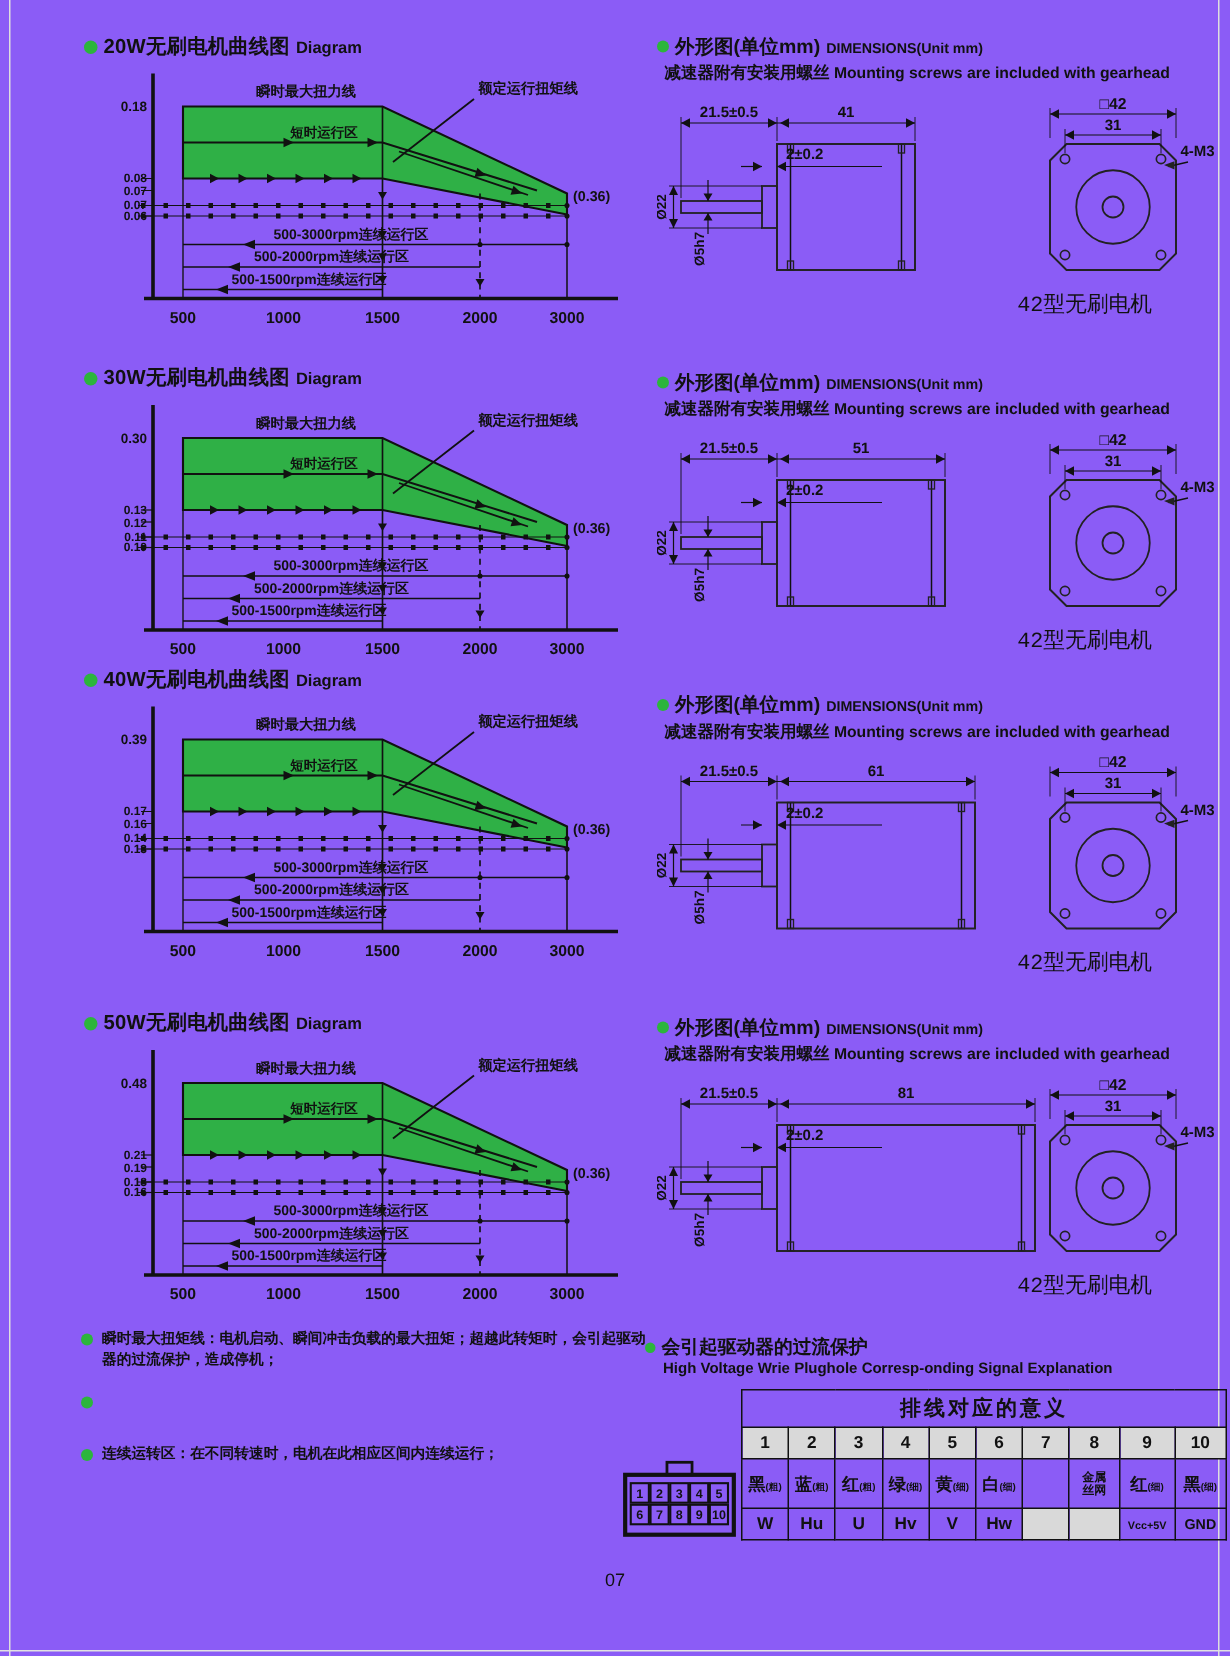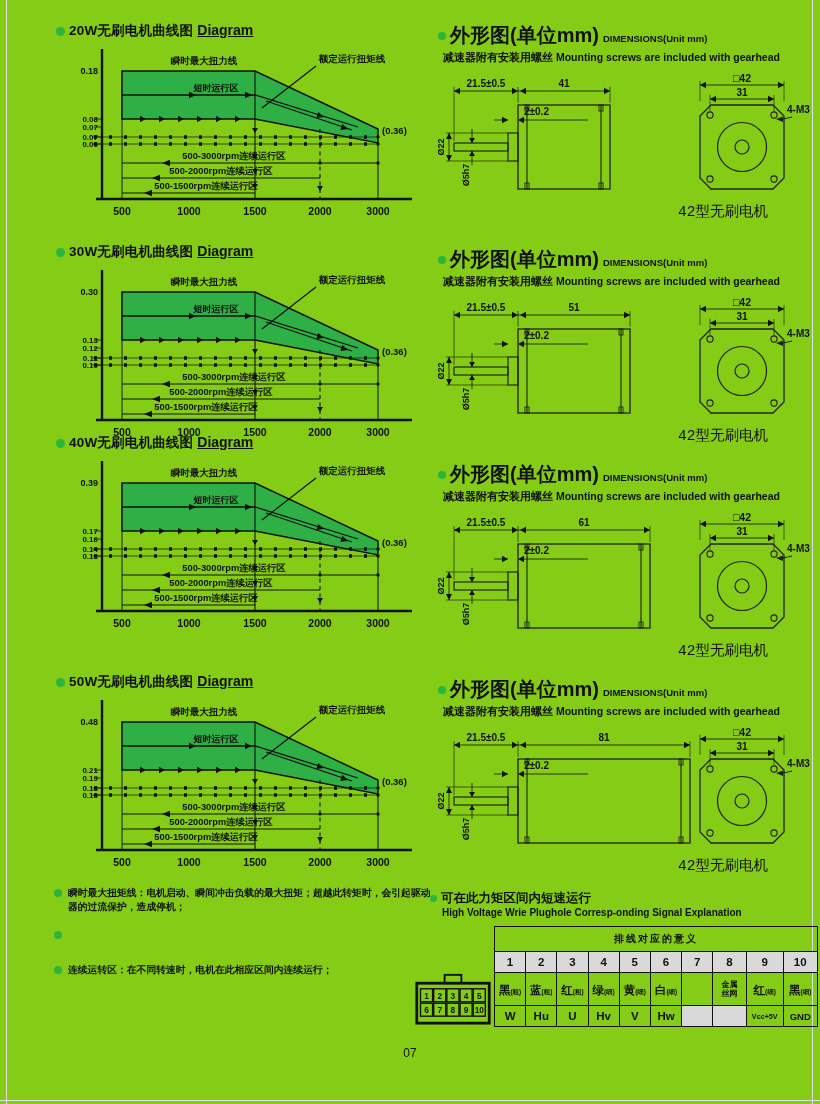--- a/index.html
+++ b/index.html
@@ -1,35 +1,35 @@
 <!DOCTYPE html>
 <html><head>
 <meta charset="utf-8">
 <style>
   html,body{margin:0;padding:0;background:#ffffff;}
   body{width:820px;height:1104px;font-family:"Liberation Sans","DejaVu Sans",sans-serif;color:#111;}
-  .page{position:relative;width:820px;height:1104px;background:#84cc16;overflow:hidden;}
+  .page{position:relative;width:820px;height:1104px;background:#8b5cf6;overflow:hidden;}
   .edge{position:absolute;top:0;bottom:0;width:1px;background:#dedede;}
   .edge.l{left:6px}.edge.r{left:812px}
   .edge-b{position:absolute;left:0;right:0;bottom:3px;height:1px;background:#e2e2e2;}
 
   
   .chart-block{position:absolute;left:56px;width:384px;}
   .chart-title{display:flex;align-items:baseline;gap:4px;margin:0 0 1px 0;}
   .dot{display:inline-block;width:9px;height:9px;border-radius:50%;background:#2cb53c;flex:0 0 auto;align-self:center;}
   .chart-title .cn{font-size:13.5px;font-weight:bold;letter-spacing:0.2px;}
-  .chart-title .en{font-size:14px;font-weight:bold;text-decoration:underline;}
+  .chart-title .en{font-size:11px;font-weight:bold;}
   svg{display:block;}
   .chart-svg text,.dim-svg text,.conn-svg text{font-family:"Liberation Sans","DejaVu Sans",sans-serif;font-weight:bold;fill:#111;}
 
   
   .dim-block{position:absolute;left:438px;width:380px;}
   .dim-title{display:flex;align-items:baseline;gap:4px;margin:0;}
   .dim-title .dot{width:8px;height:8px;}
-  .dim-title .cn{font-size:20px;font-weight:bold;}
+  .dim-title .cn{font-size:13px;font-weight:bold;}
   .dim-title .en{font-size:9.5px;font-weight:bold;}
   .dim-sub{margin:1px 0 0 5px;font-size:10.5px;}
   .dim-sub .cn{font-weight:bold;font-size:11px;}
   .dim-sub .en{font-weight:600;font-size:10.5px;}
   .dim-svg{margin-top:6px;}
   .dim-caption{width:330px;text-align:right;font-family:Liberation Mono, monospace;font-size:14.5px;margin-top:3px;}
 
   
   .notes{position:absolute;left:54px;top:886px;width:384px;}
   .note{display:flex;gap:6px;margin-bottom:9px;}
@@ -39,21 +39,21 @@
   
   .signal{position:absolute;left:414px;top:890px;width:404px;}
   .sig-title{display:flex;align-items:baseline;gap:4px;margin:0 0 0 16px;}
   .sig-title .dot{width:7px;height:7px;}
   .sig-title .cn{font-size:12.5px;font-weight:bold;}
   .sig-en{margin:0 0 0 28px;font-size:10px;font-weight:bold;}
   .sig-row{display:flex;align-items:flex-end;margin-top:8px;}
   .conn-svg{flex:0 0 auto;margin:0 2px 1px 0;}
   table.sig{border-collapse:collapse;table-layout:fixed;}
   table.sig td{border:1.6px solid #111;text-align:center;vertical-align:middle;padding:0;overflow:hidden;}
-  td.hdr{font-size:10px;font-weight:bold;height:24px;letter-spacing:2px;}
+  td.hdr{font-size:14px;font-weight:bold;height:24px;letter-spacing:2px;}
   td.pin{background:#d9d9d9;font-size:11.5px;font-weight:bold;height:20px;}
   td.wire{height:32px;font-weight:bold;}
   td.wire .m{font-size:11.5px;}
   td.wire .s{font-size:6.5px;}
   td.wire .mesh{font-size:8px;line-height:1.15;display:block;}
   td.sg{height:20px;font-size:11.5px;font-weight:bold;}
   td.sg.sm{font-size:7.2px;}
   td.sg.md{font-size:9.5px;margin-left:37px;}
   td.gray{background:#d9d9d9;}
 
@@ -202,21 +202,21 @@
           <line x1="260" y1="25" x2="206" y2="67" stroke="#111" stroke-width="1.2"></line>
           <line x1="210" y1="60" x2="296" y2="89" stroke="#111" stroke-width="1.2"></line>
           <polygon points="292,88 285,84.8 285,91.2" fill="#111" transform="rotate(18 292 88)"></polygon>
           <text x="326" y="93" font-size="9.5" text-anchor="start">(0.36)</text>
           <text x="178" y="118" font-size="9.3" text-anchor="middle">500-3000rpm连续运行区</text>
           <text x="165" y="133" font-size="9.3" text-anchor="middle">500-2000rpm连续运行区</text>
           <text x="150" y="148" font-size="9.3" text-anchor="middle">500-1500rpm连续运行区</text>
         </g>
       </svg>
   </section>
-  <section class="chart-block" style="top:434px">
+  <section class="chart-block" style="top:444px">
     <h3 class="chart-title">
         <span class="dot"></span>
         <span class="cn">40W无刷电机曲线图</span>
         <span class="en">Diagram</span>
       </h3>
     <svg class="chart-svg" viewBox="0 0 380 196" width="380" height="196">
         <g>
           <line x1="66" y1="30" x2="66" y2="158" stroke="#111" stroke-width="0.9"></line>
           <path d="M66 30 L199 30 L322 88 L322 102 L199 78 L66 78 Z" fill="#2fb046" stroke="#111" stroke-width="1.4"></path>
           <polygon points="90,78 84,74.8 84,81.2" fill="#111"></polygon>
@@ -647,21 +647,21 @@
       </div>
     <div class="note" style="margin-top:24px">
         <span class="dot"></span>
         <span class="txt">连续运转区：在不同转速时，电机在此相应区间内连续运行；</span>
       </div>
   </div>
 
   <section class="signal">
     <h3 class="sig-title">
         <span class="dot"></span>
-        <span class="cn">可在此力矩区间内短速运行</span>
+        <span class="cn">会引起驱动器的过流保护</span>
       </h3>
     <div class="sig-en">High Voltage Wrie Plughole Corresp-onding Signal Explanation</div>
     <div class="sig-row">
       <svg class="conn-svg" viewBox="0 0 84 58" width="78" height="54">
           <g>
             <rect x="33" y="3" width="18" height="9" fill="none" stroke="#111" stroke-width="2"></rect>
             <rect x="3" y="12" width="78" height="43" fill="none" stroke="#111" stroke-width="3"></rect>
             <rect x="7" y="18" width="13" height="14" fill="none" stroke="#111" stroke-width="1.5"></rect>
             <text x="13.5" y="28.5" font-size="9" text-anchor="middle">1</text>
             <rect x="21.2" y="18" width="13" height="14" fill="none" stroke="#111" stroke-width="1.5"></rect>

